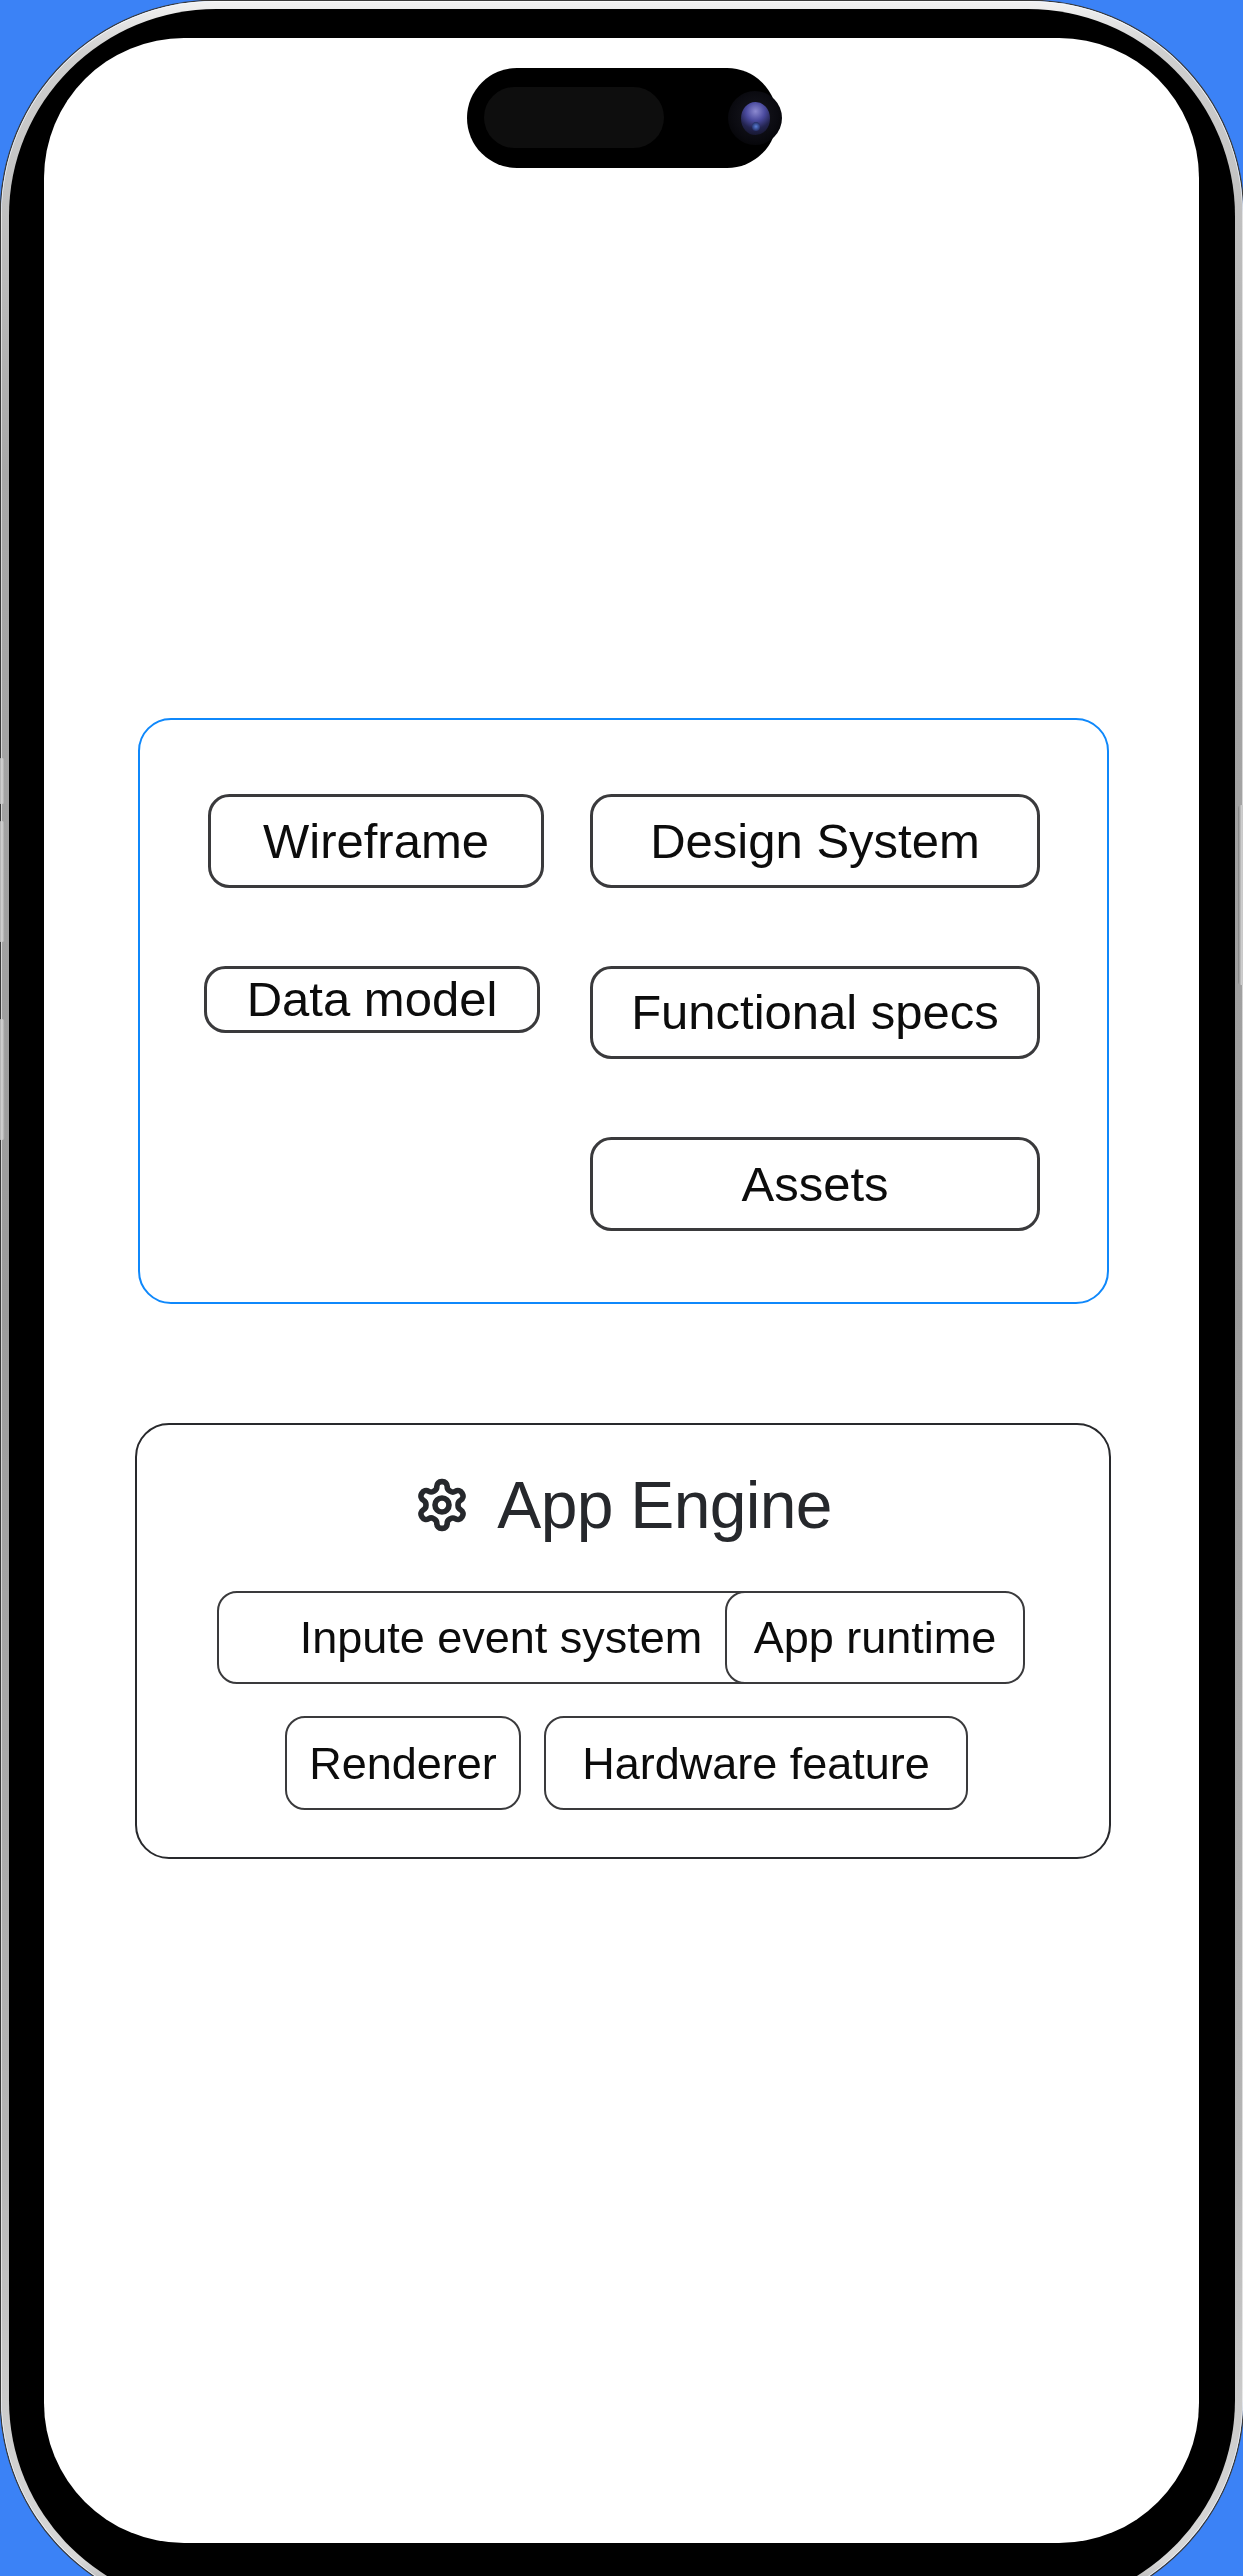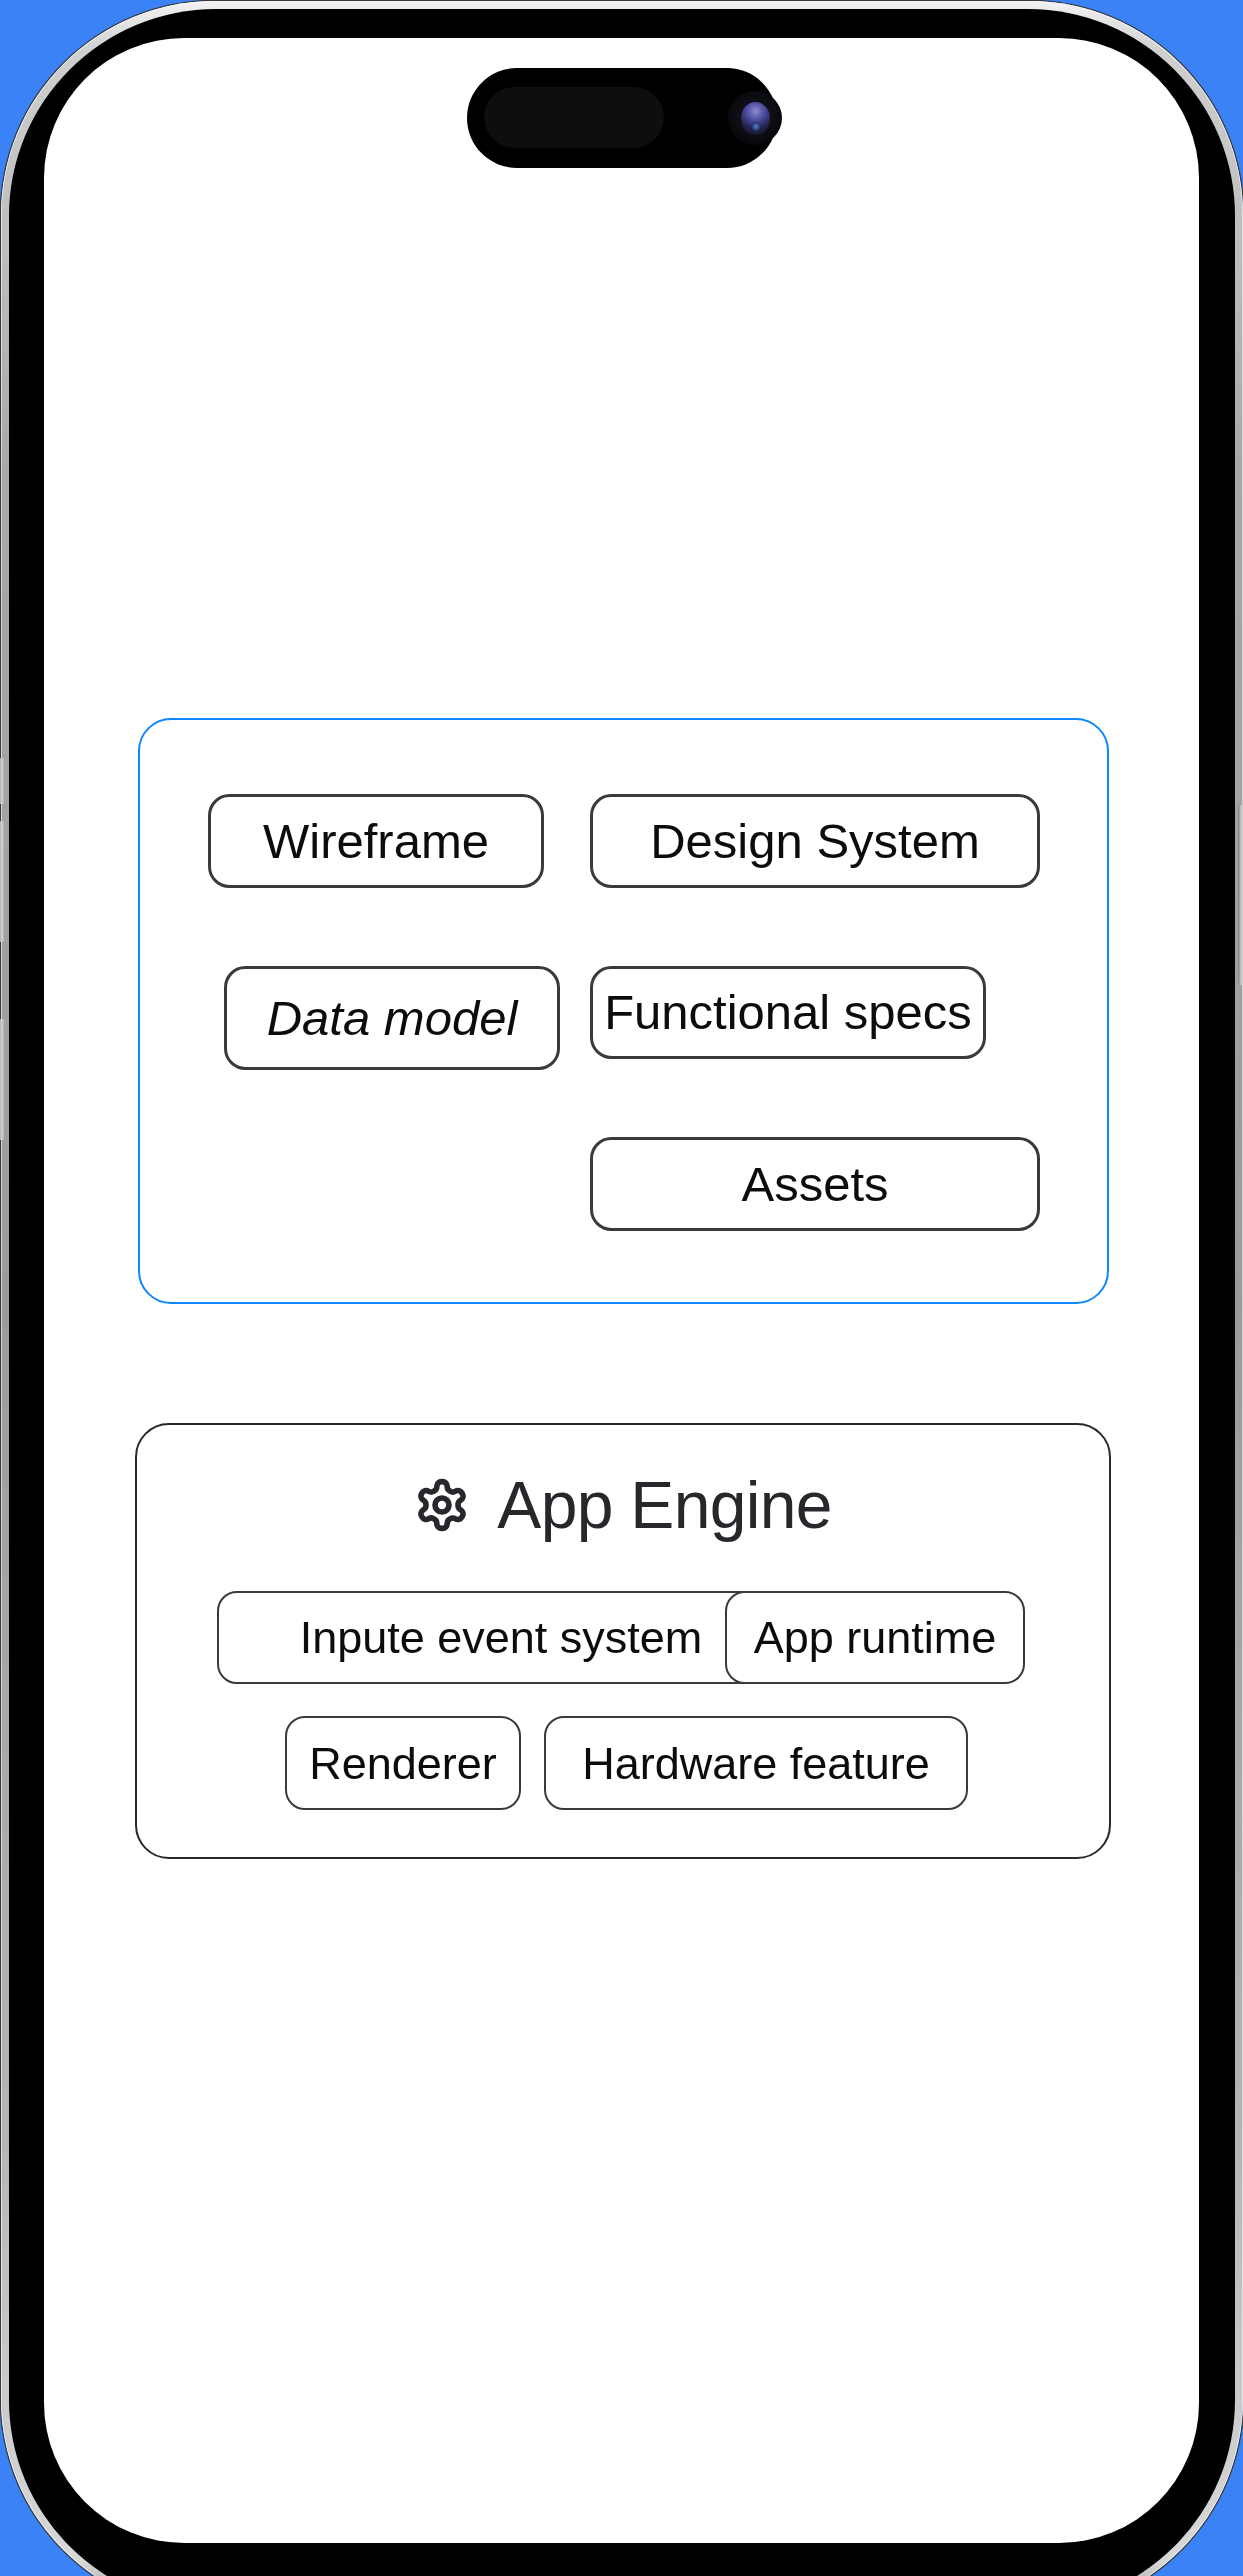--- a/index.html
+++ b/index.html
@@ -56,22 +56,22 @@
     border:2.9px solid var(--accent-blue);border-radius:33px;background:#fff;
   }
   .chip{
     position:absolute;display:flex;align-items:center;justify-content:center;
     background:#fff;border:3.6px solid var(--chip-border);border-radius:21.4px;
     color:var(--chip-text);font-size:49px;line-height:1;white-space:nowrap;
     cursor:pointer;
   }
   .c-wireframe{left:68px;top:74px;width:336px;height:94px;}
   .c-designsystem{left:450px;top:74px;width:450px;height:94px;}
-  .c-datamodel{left:84px;top:246px;width:336px;height:104px;font-style:italic;}
-  .c-funcspecs{left:450px;top:246px;width:396px;height:93px;}
+  .c-datamodel{left:64px;top:246px;width:336px;height:67px;}
+  .c-funcspecs{left:450px;top:246px;width:450px;height:93px;}
   .c-navigation{left:68px;top:417px;width:336px;height:94px;}
   .c-assets{left:450px;top:417px;width:450px;height:94px;}
 
   .engine-box{
     position:absolute;left:91px;top:1385px;width:976px;height:436px;
     border:2.1px solid var(--engine-border);border-radius:34px;background:#fff;
   }
   .engine-title{
     position:absolute;left:0;top:47px;width:100%;
     display:flex;align-items:center;justify-content:center;gap:27px;

